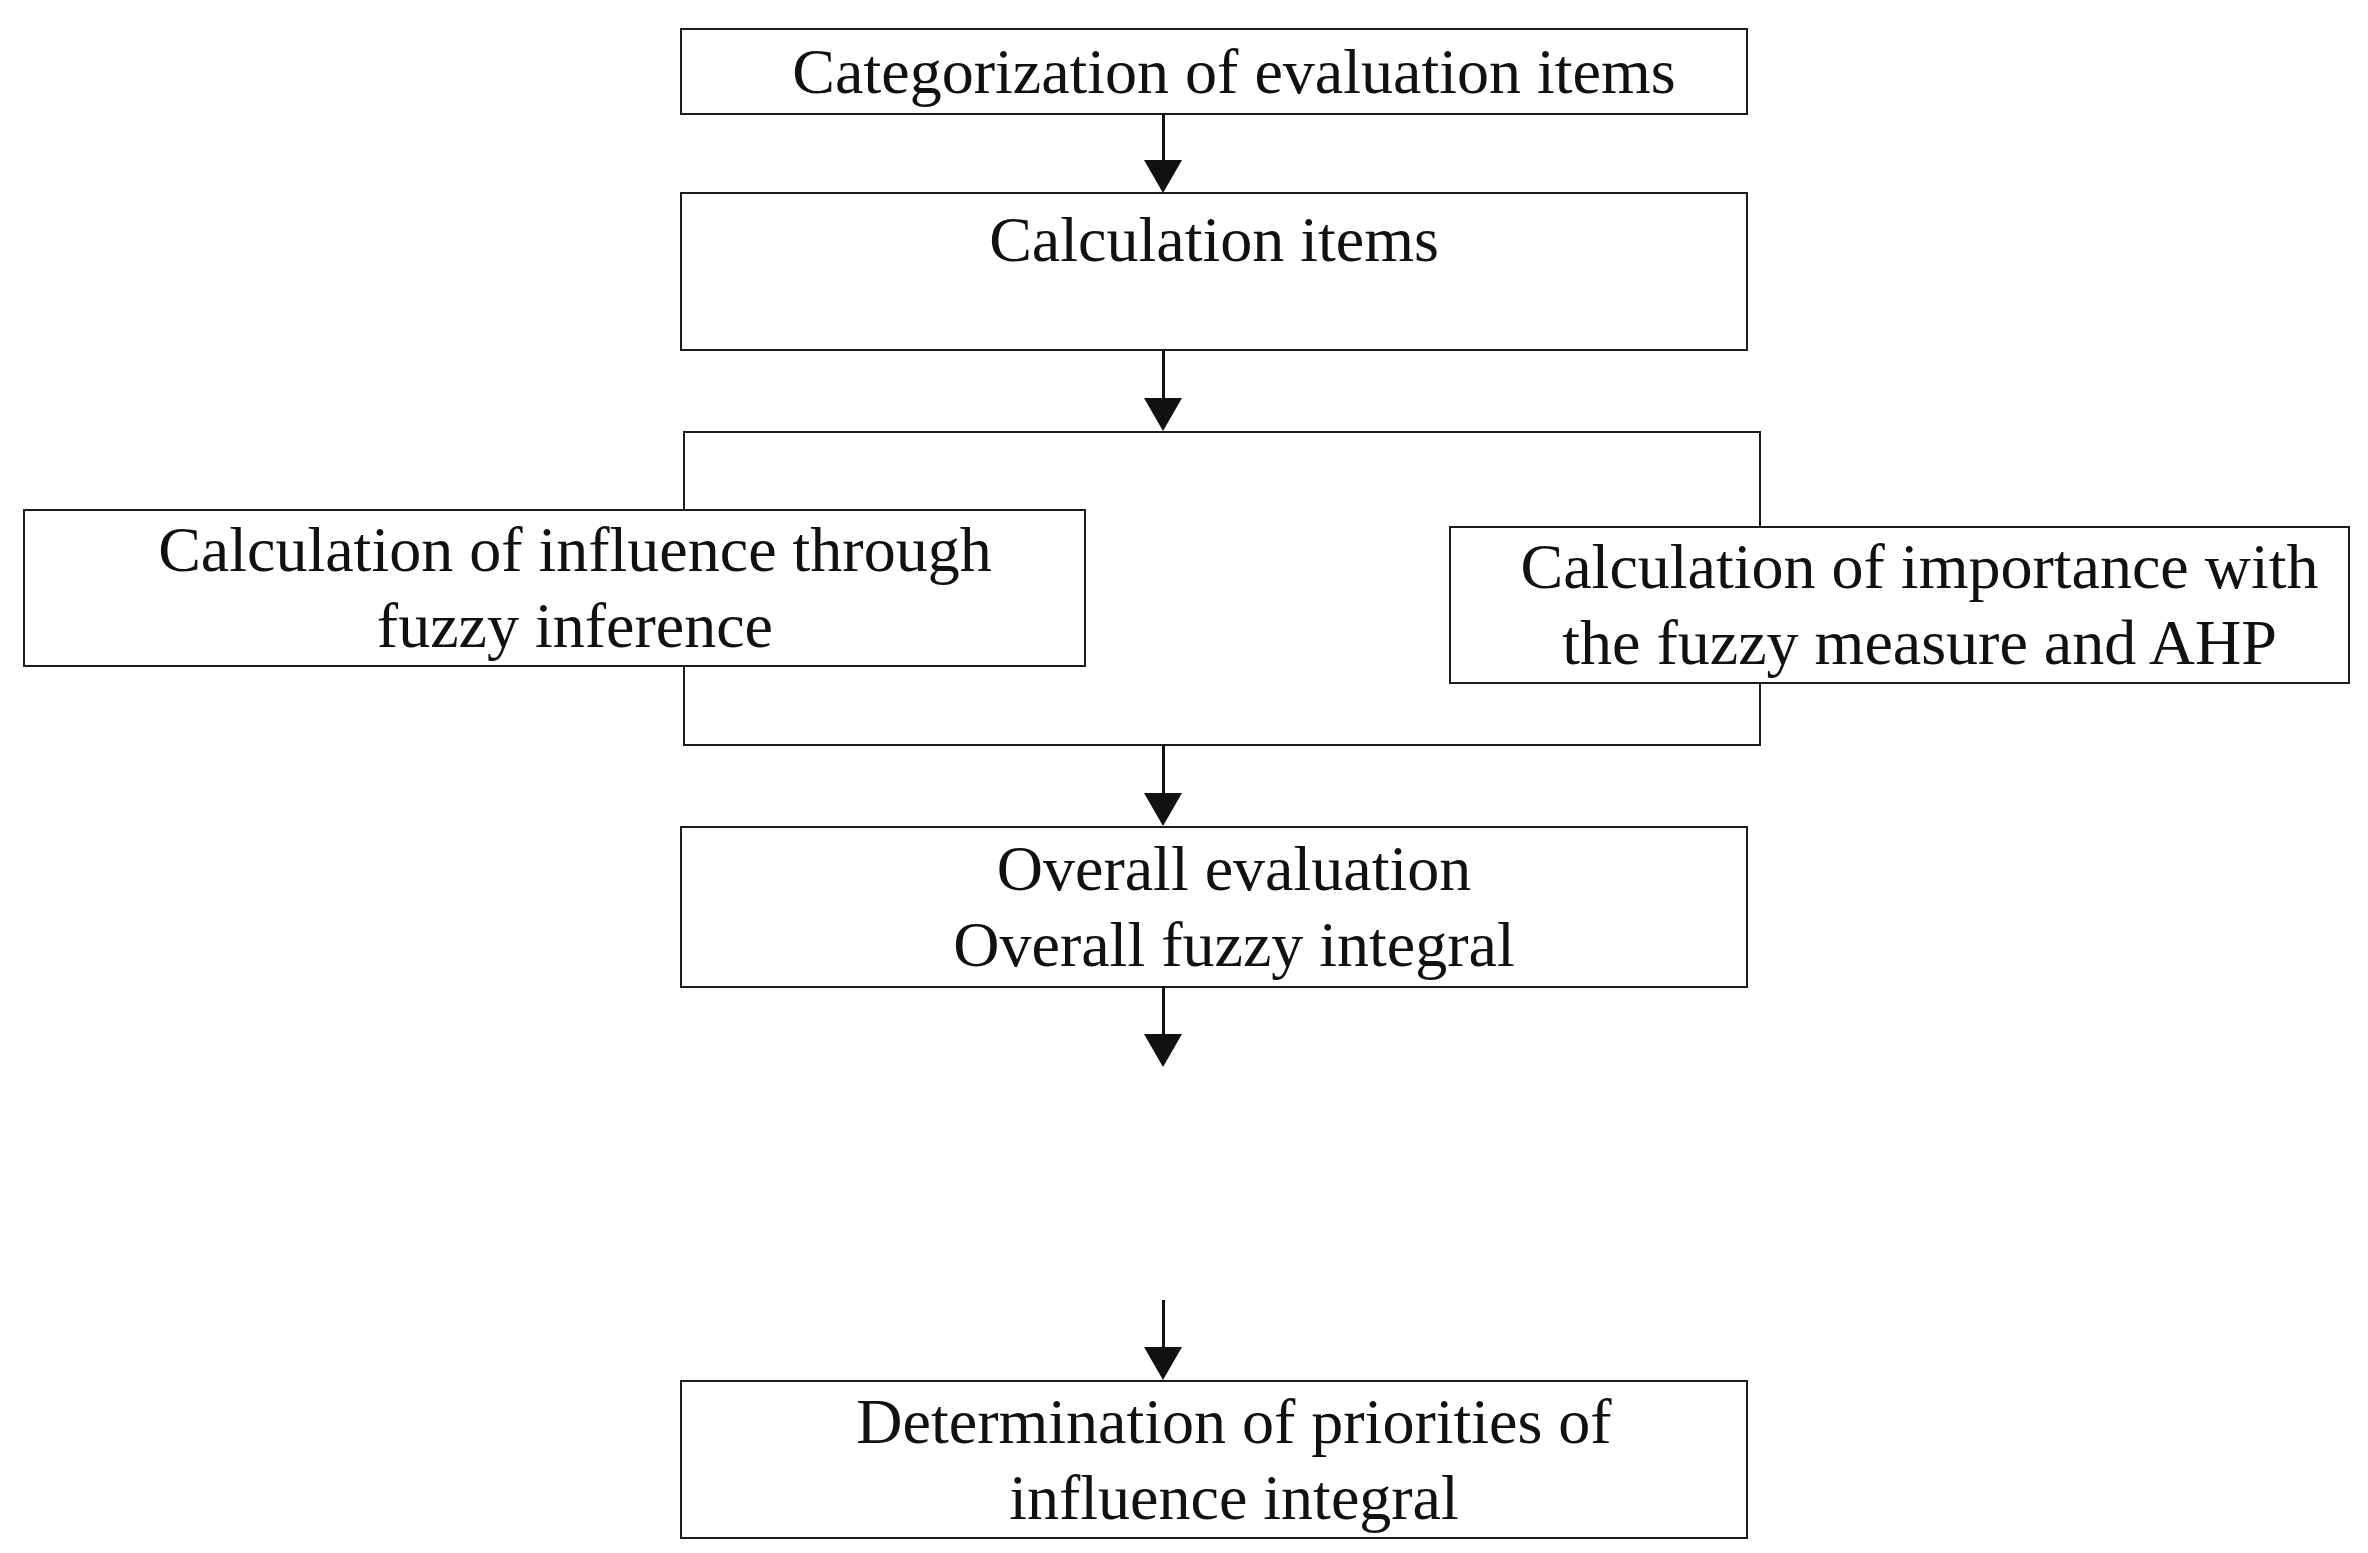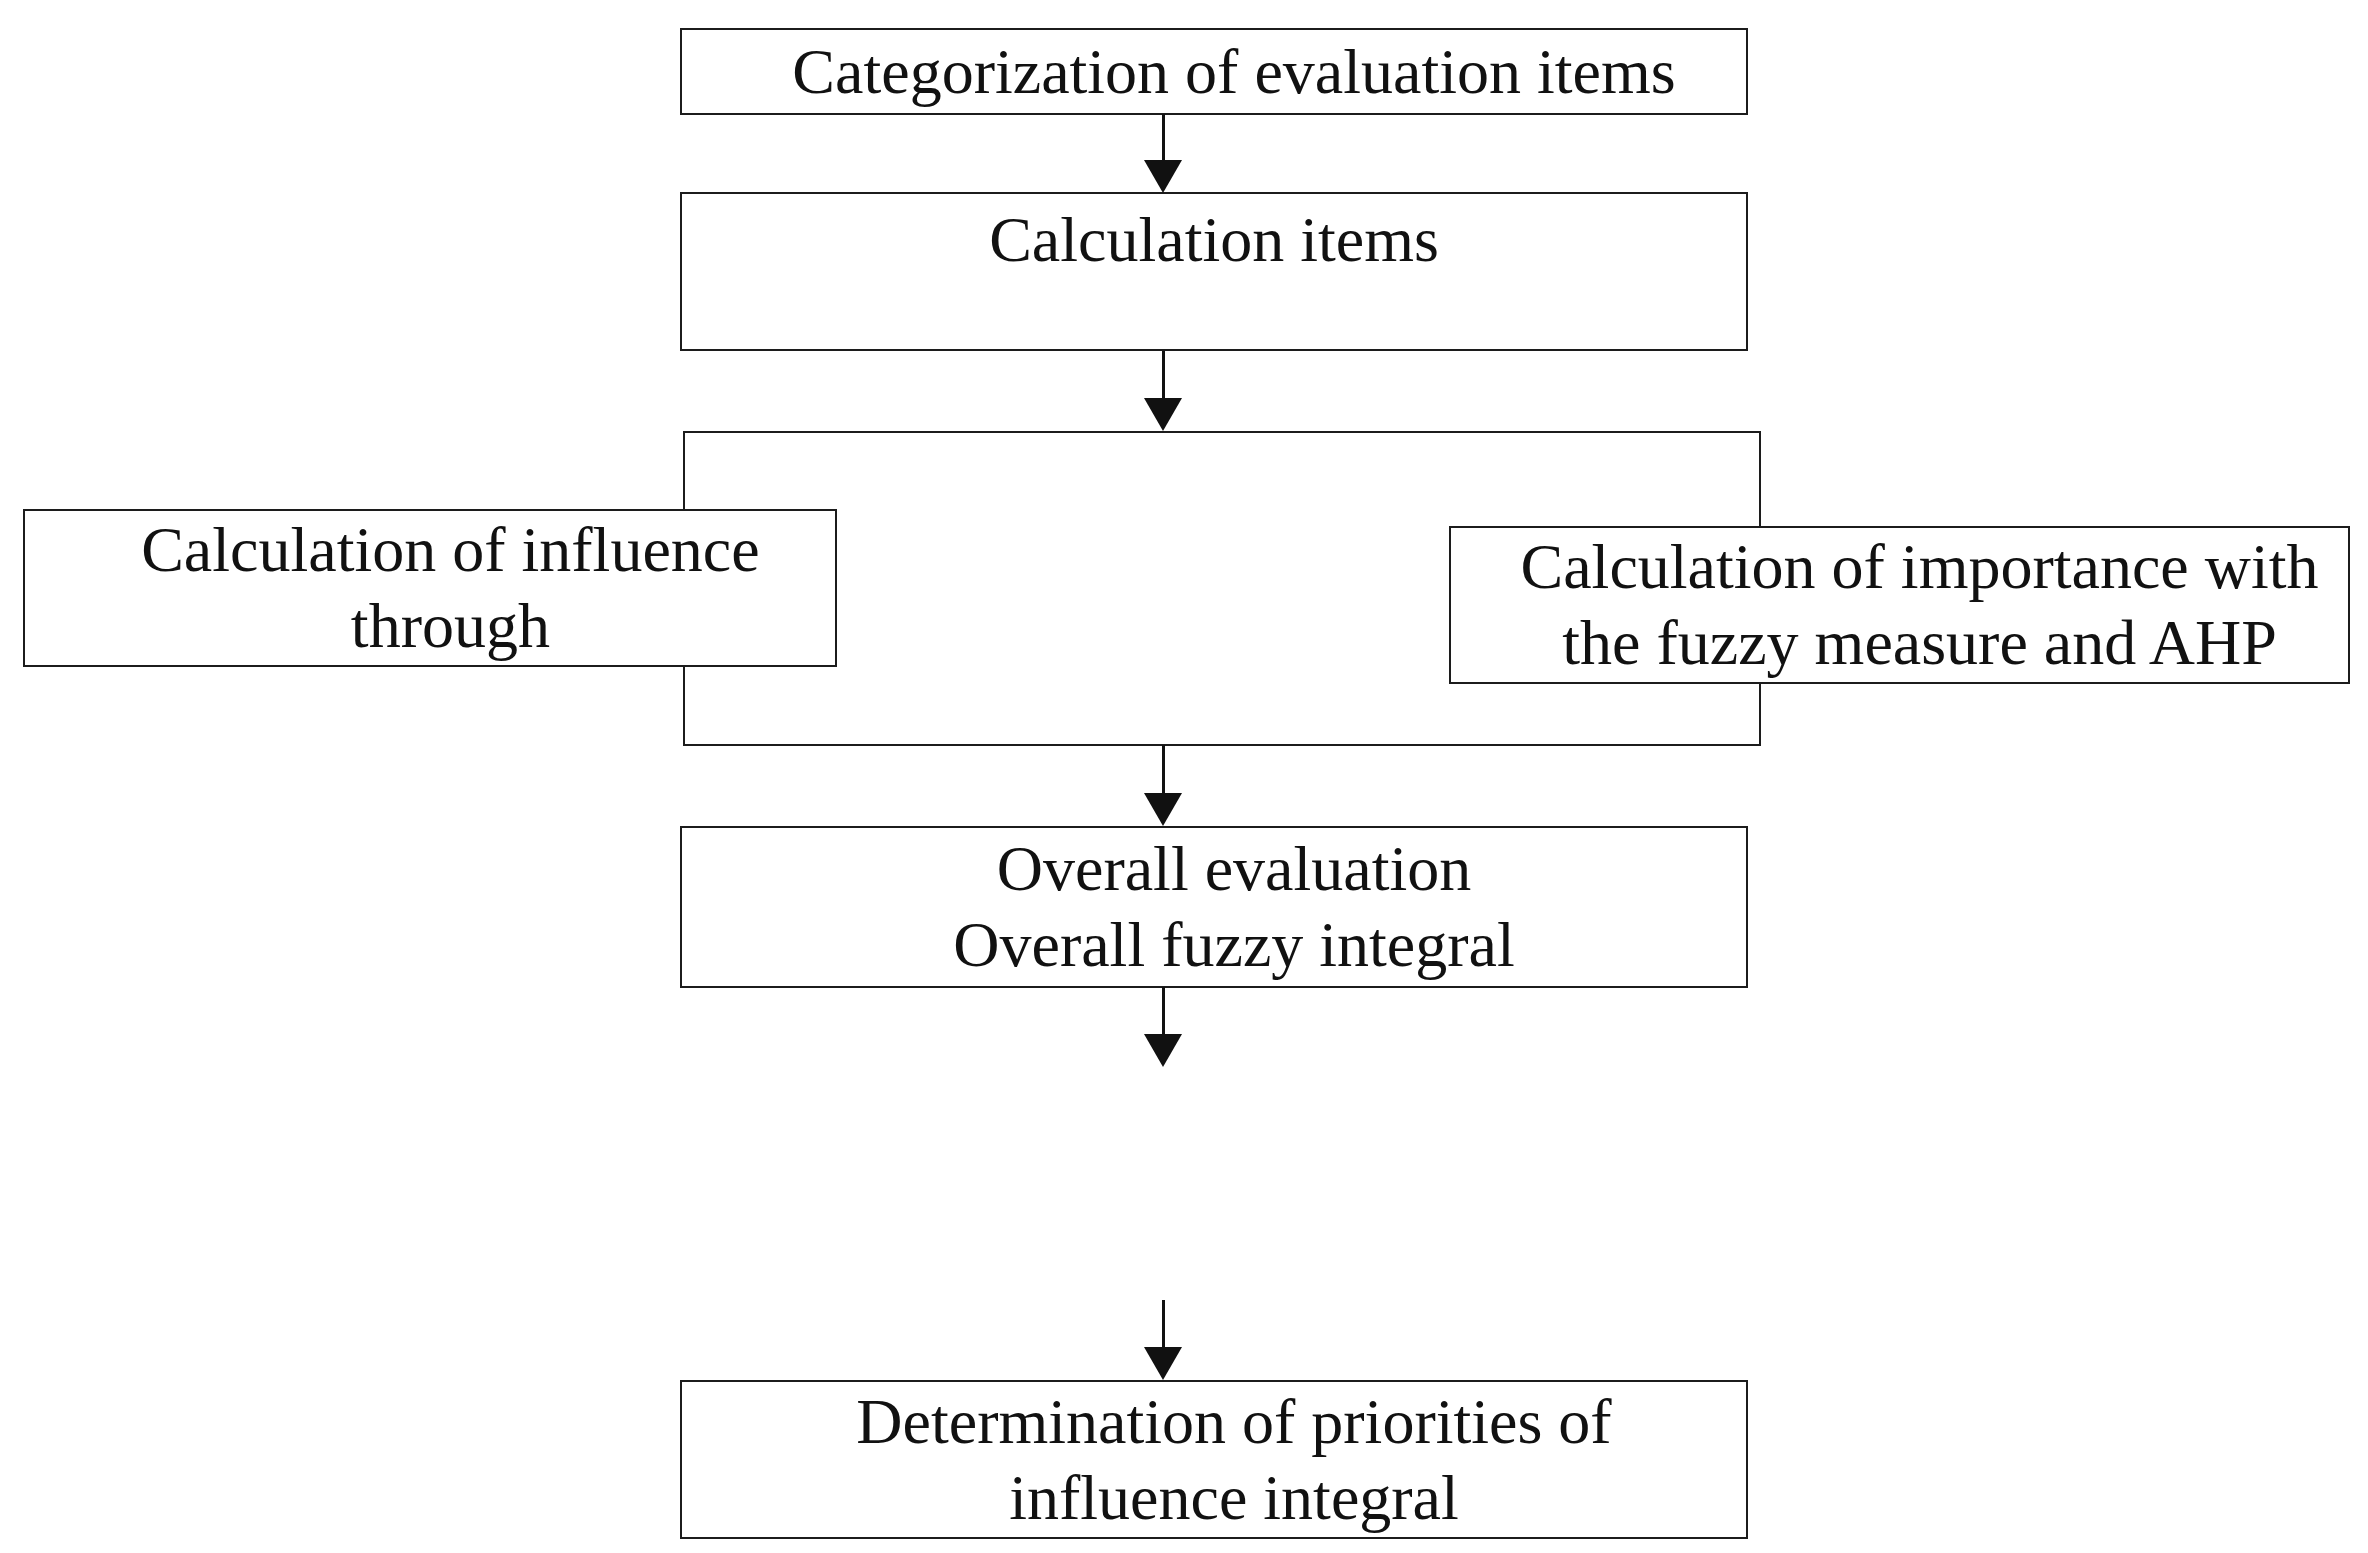--- a/index.html
+++ b/index.html
@@ -26,21 +26,21 @@
   }
   .node .line { width: 100%; }
   
   .v-center { justify-content: center; padding-left: 40px; }
   .v-top    { justify-content: flex-start; padding-top: 7.8px; }
 
   
   .n-categorization { left: 680px;  top: 28px;   width: 1068px; height: 87px;  z-index: 3; }
   .n-evaluation     { left: 680px;  top: 192px;  width: 1068px; height: 159px; z-index: 3; }
   .n-container      { left: 683px;  top: 431px;  width: 1078px; height: 315px; z-index: 1; background: transparent; }
-  .n-influence      { left: 23.4px;   top: 509px;  width: 814px;  height: 158px; z-index: 2; }
+  .n-influence      { left: 23.4px;   top: 509px;  width: 1063px;  height: 158px; z-index: 2; }
   .n-importance     { left: 1449px; top: 510px;  width: 901px;  height: 158px; z-index: 2; margin-top: 16px; }
   .n-overall        { left: 680px;  top: 826px;  width: 1068px; height: 162px; z-index: 3; }
   .n-determination  { left: 680px;  top: 1067px; width: 1068px; height: 234px; z-index: 3; }
   .n-priorities     { left: 680px;  top: 1380px; width: 1068px; height: 159px; z-index: 3; }
 
   
   .arrow { position: absolute; width: 39px; z-index: 4; }
   .arrow .stem {
     position: absolute;
     left: 17.6px; top: 0;
@@ -86,20 +86,21 @@
 
   <div class="arrow a2">
     <div class="stem"></div>
     <div class="head"></div>
   </div>
 
   <div class="node n-container"></div>
 
   <div class="node n-influence v-center">
     <div class="line">Calculation of influence through</div>
+    <div class="line">fuzzy inference</div>
   </div>
 
   <div class="node n-importance v-center">
     <div class="line">Calculation of importance with</div>
     <div class="line">the fuzzy measure and AHP</div>
   </div>
 
   <div class="arrow a3">
     <div class="stem"></div>
     <div class="head"></div>

